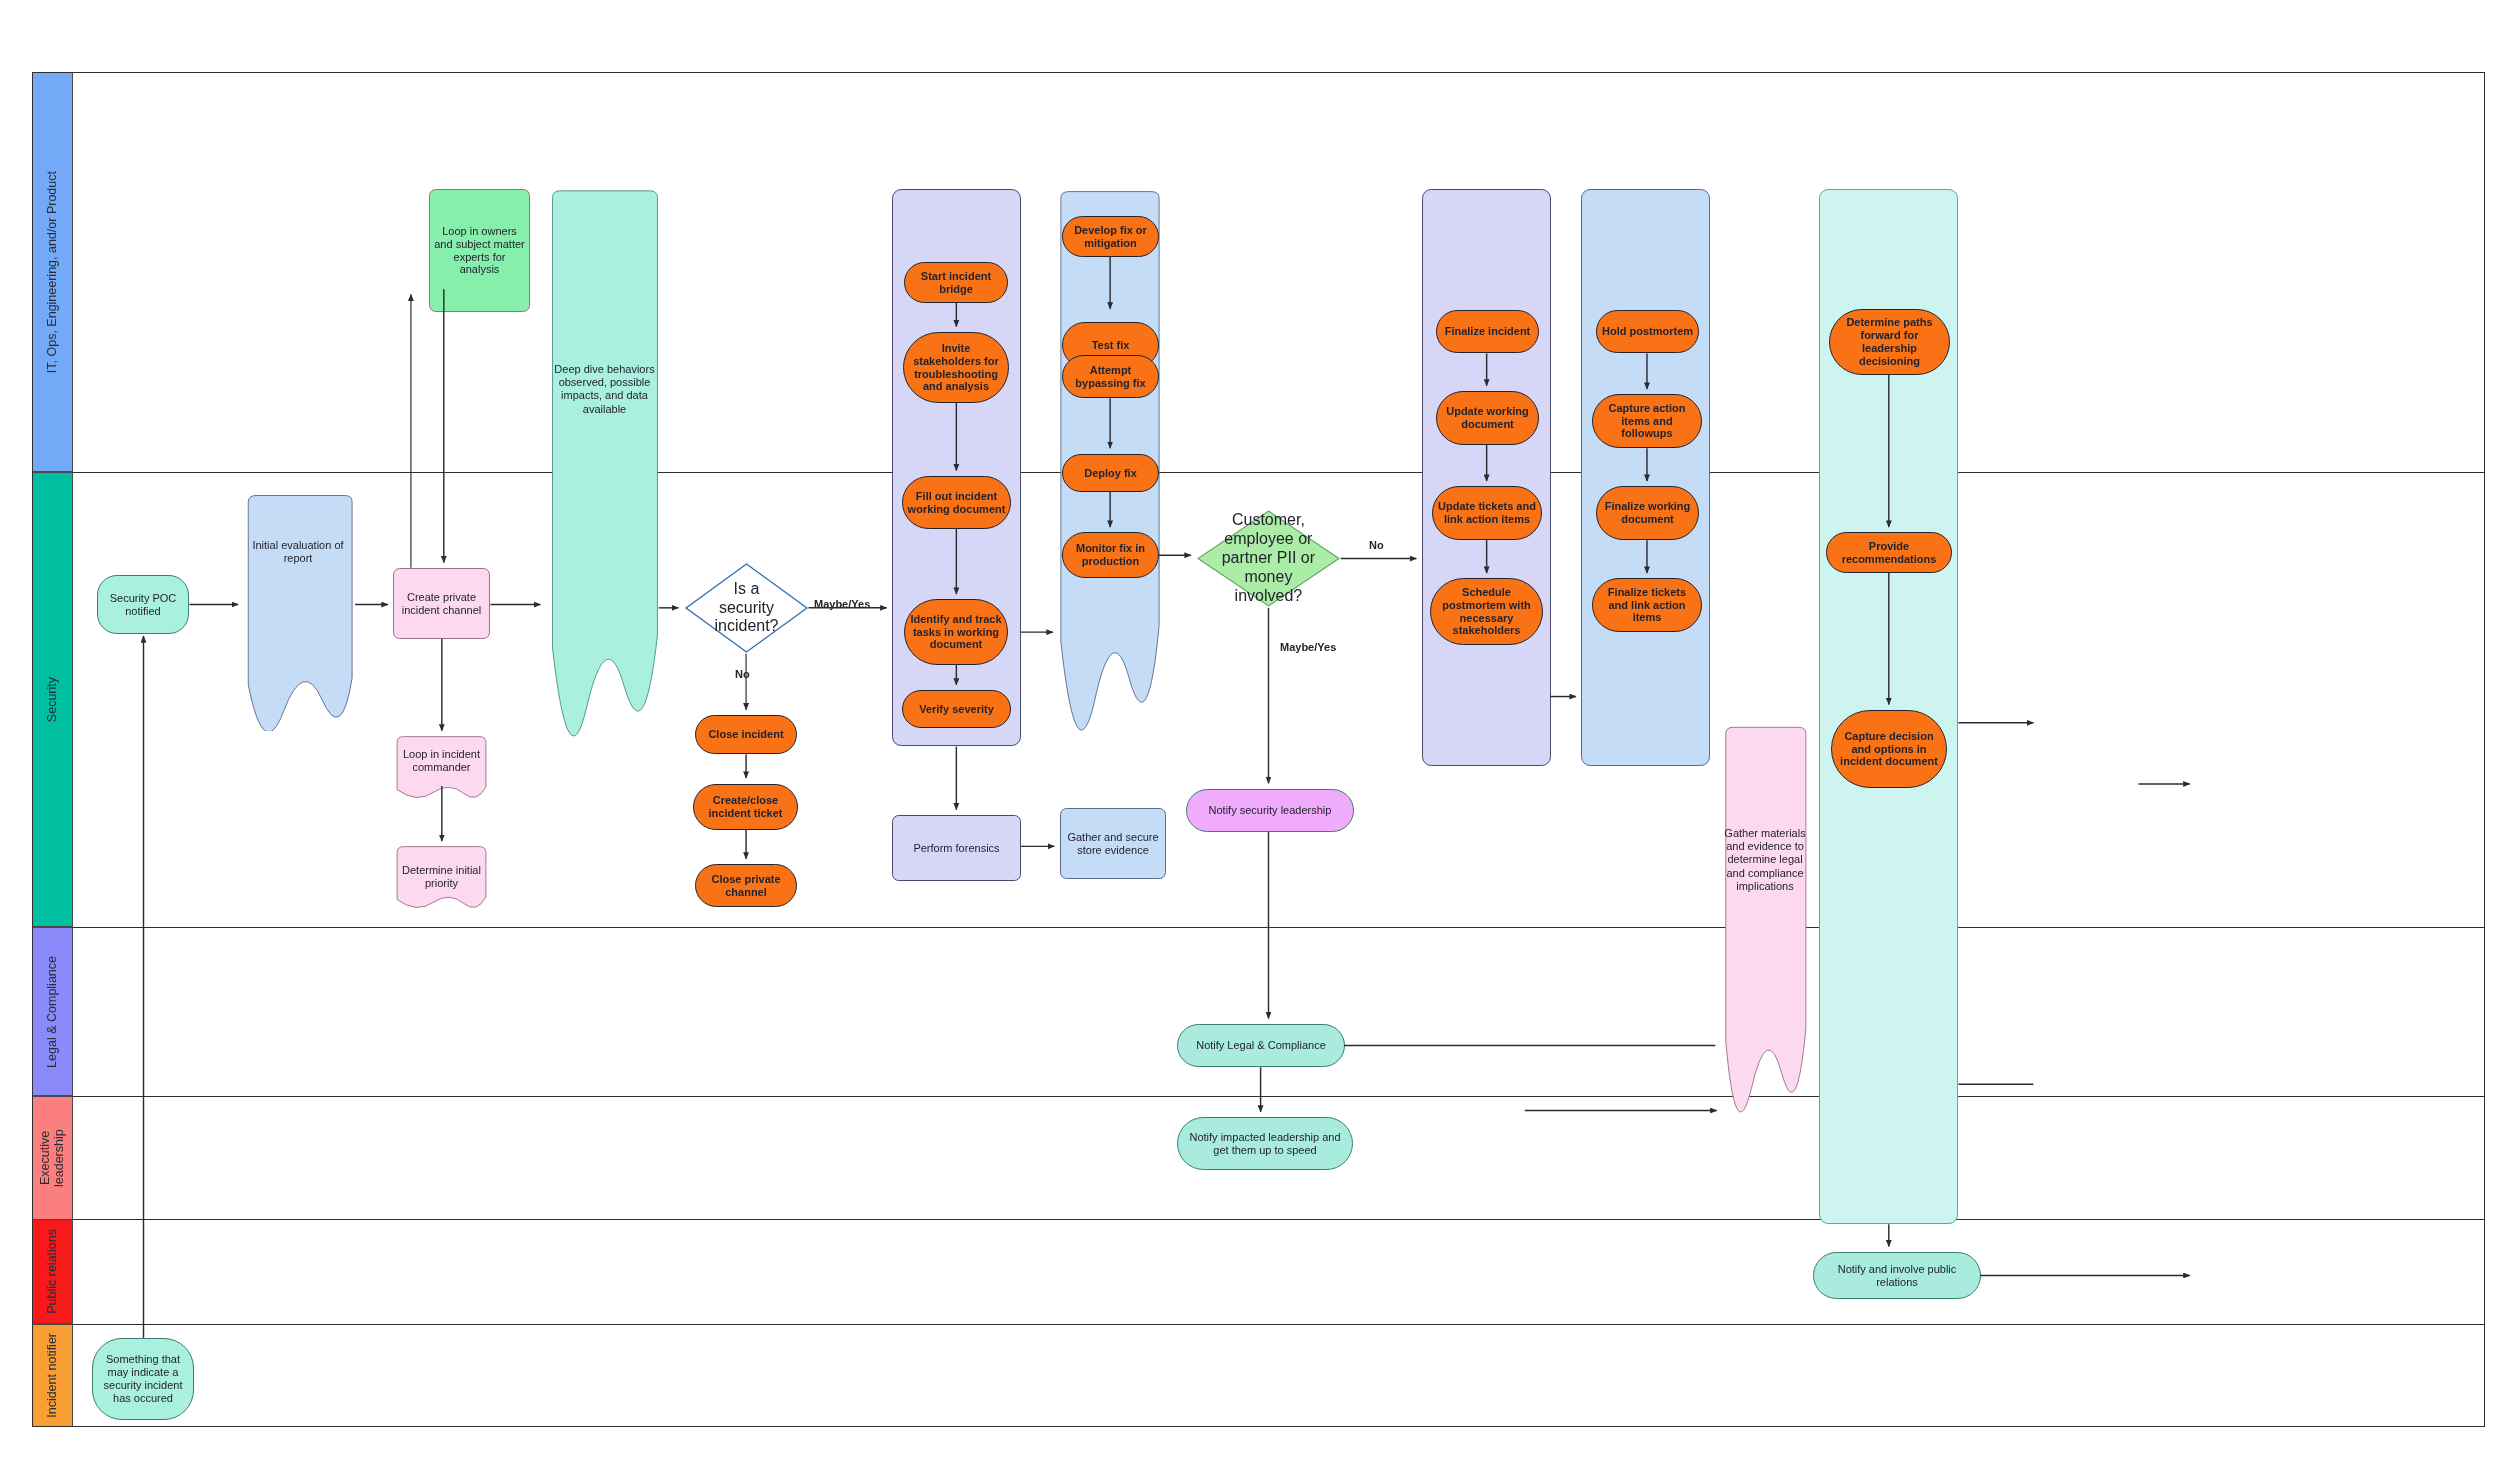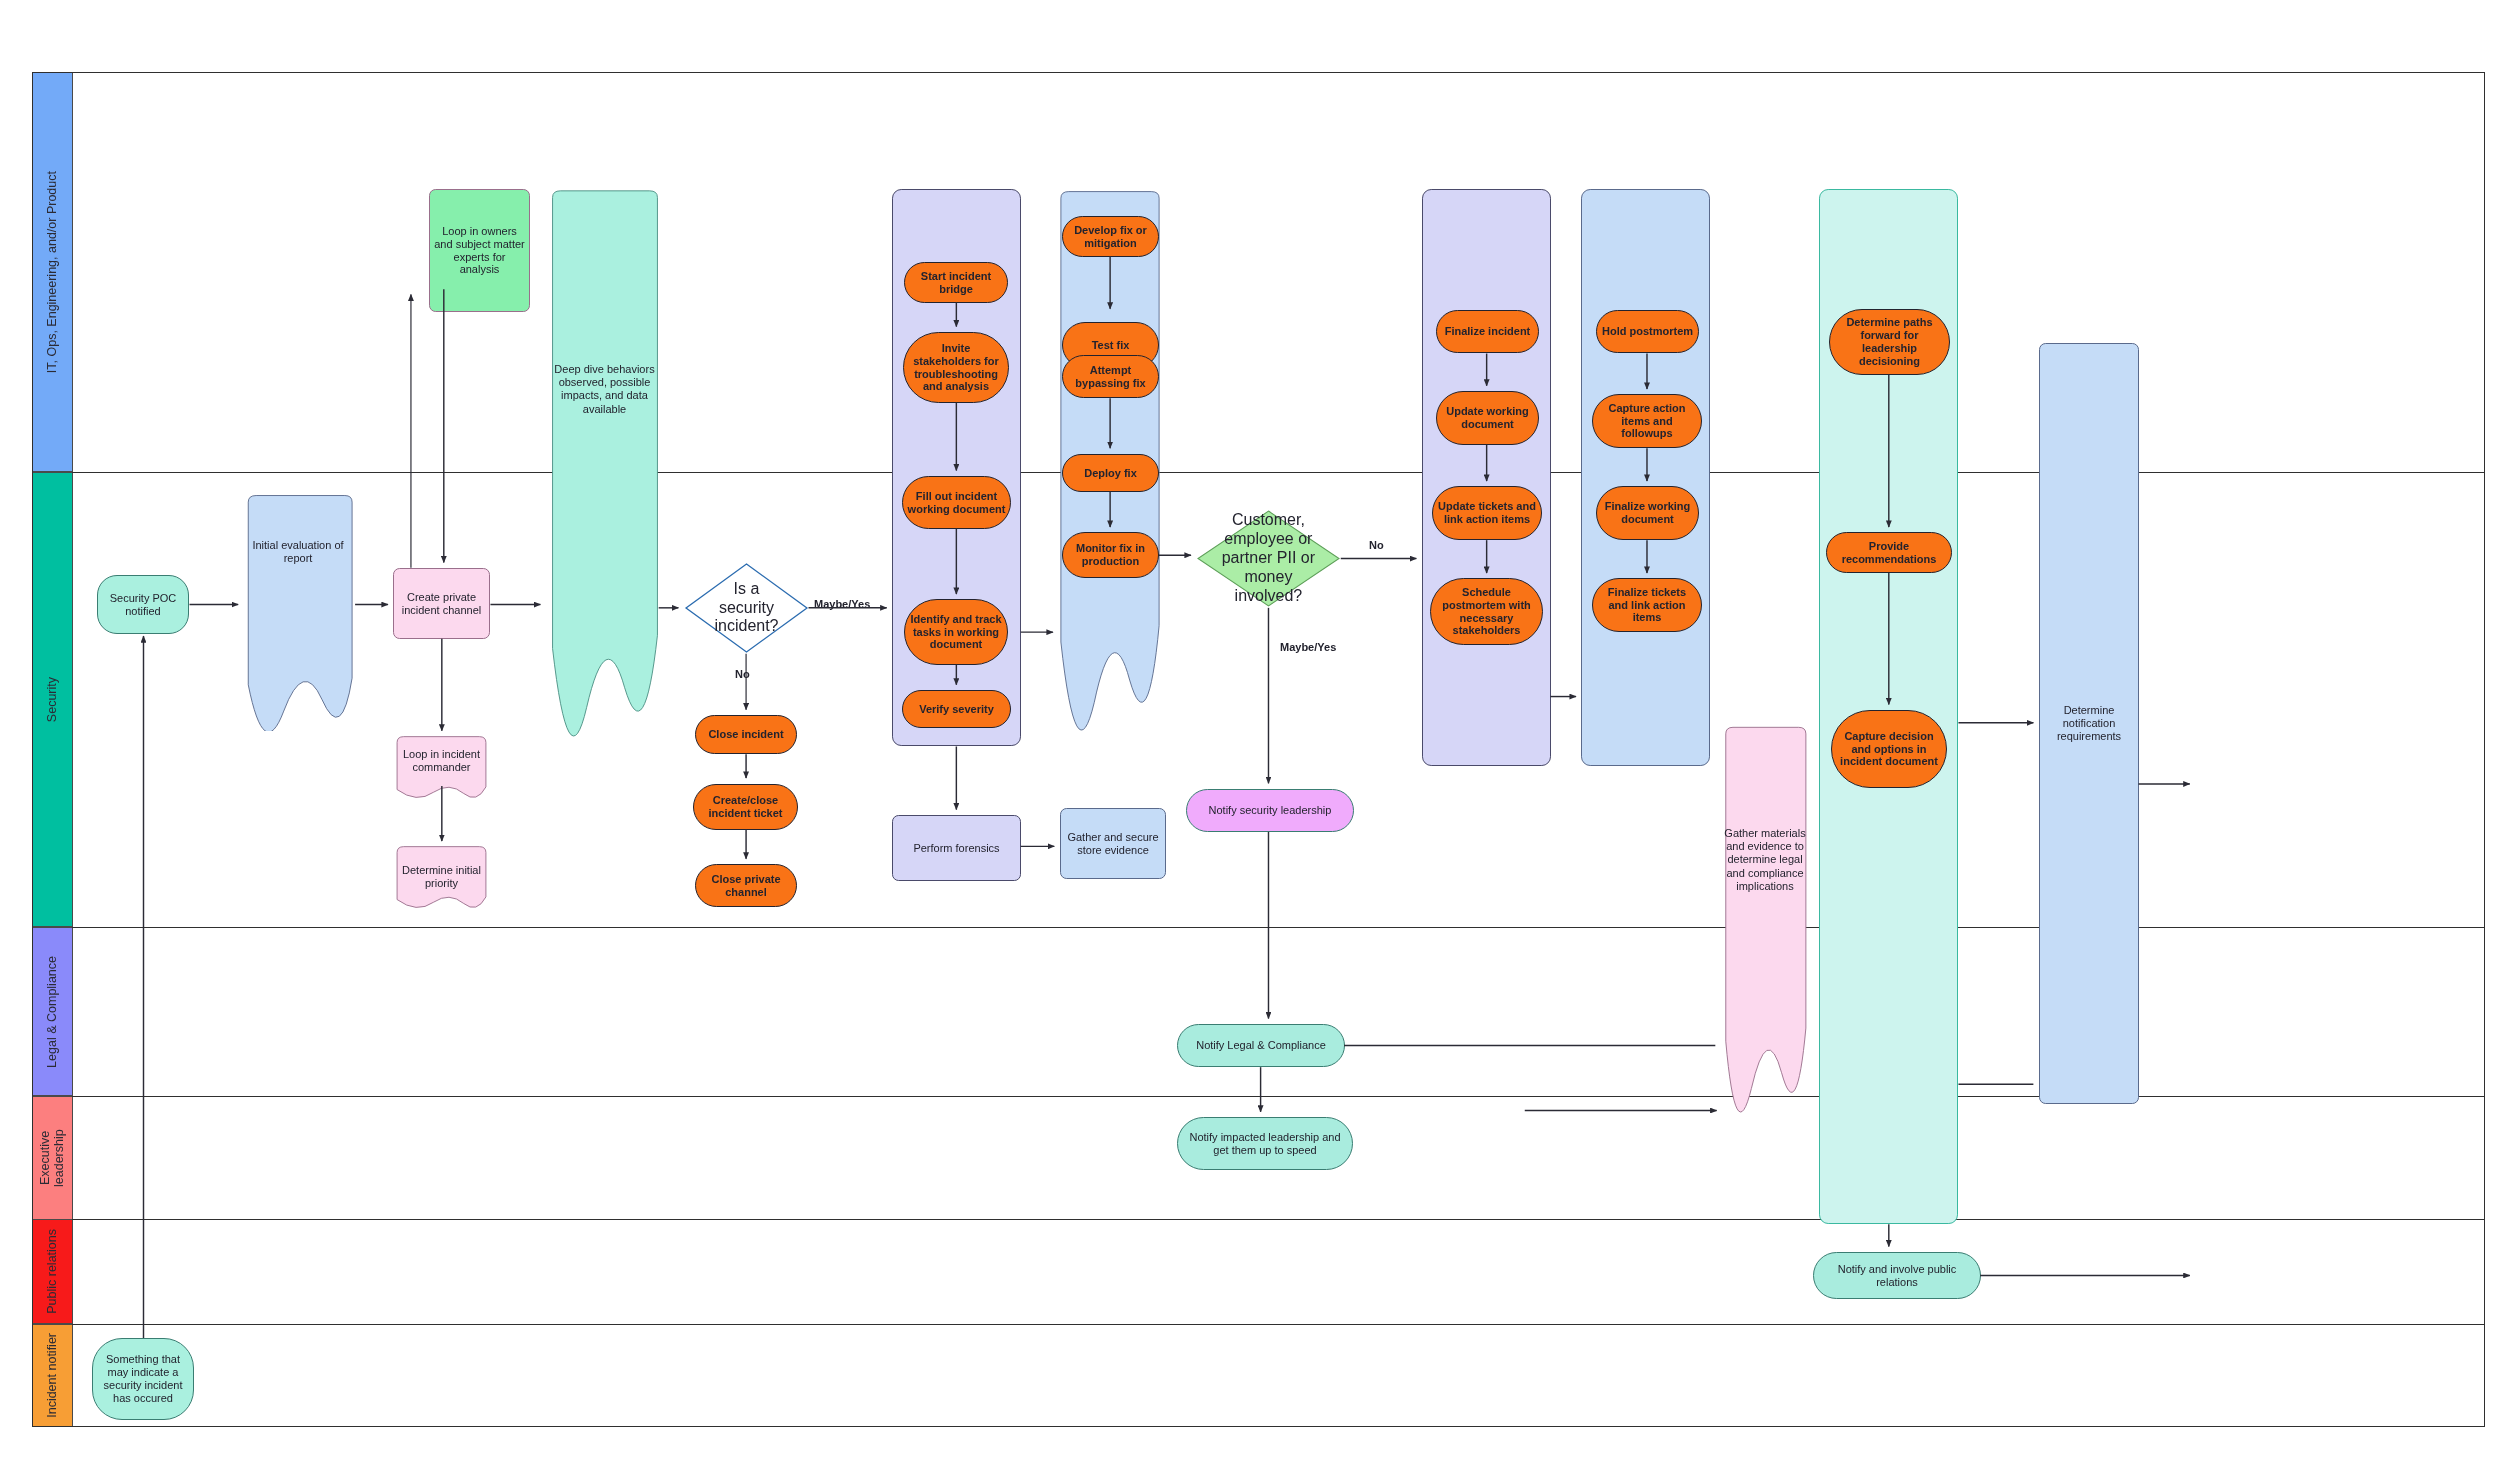--- a/index.html
+++ b/index.html
@@ -169,21 +169,20 @@
 
   <div class="node pill" style="left:1596px;top:310px;width:103px;height:43px;">Hold postmortem</div>
   <div class="node pill" style="left:1592px;top:394px;width:110px;height:54px;">Capture action items and followups</div>
   <div class="node pill" style="left:1596px;top:486px;width:103px;height:54px;">Finalize working document</div>
   <div class="node pill" style="left:1592px;top:578px;width:110px;height:54px;">Finalize tickets and link action items</div>
 
   <div class="node pill" style="left:1829px;top:309px;width:121px;height:66px;">Determine paths forward for leadership decisioning</div>
   <div class="node pill" style="left:1826px;top:532px;width:126px;height:41px;">Provide recommendations</div>
   <div class="node pill" style="left:1831px;top:710px;width:116px;height:78px;">Capture decision and options in incident document</div>
 
-  <div class="node rr" style="left:2039px;top:343px;width:100px;height:761px;background:#c5dcf7;border-color:#5a6a8c;">Determine notification requirements</div>
 
   <div class="node pill-fill" style="left:1813px;top:1252px;width:168px;height:47px;background:#a9ecde;">Notify and involve public relations</div>
 
 
   <svg class="lines" viewBox="0 0 3822 2234" width="2512" height="1468">
     <defs>
       <marker id="ah" markerWidth="11" markerHeight="9" refX="10" refY="4.5" orient="auto" markerUnits="userSpaceOnUse">
         <path d="M0,0 L11,4.5 L0,9 z" fill="#2b2b35"></path>
       </marker>
     </defs>

